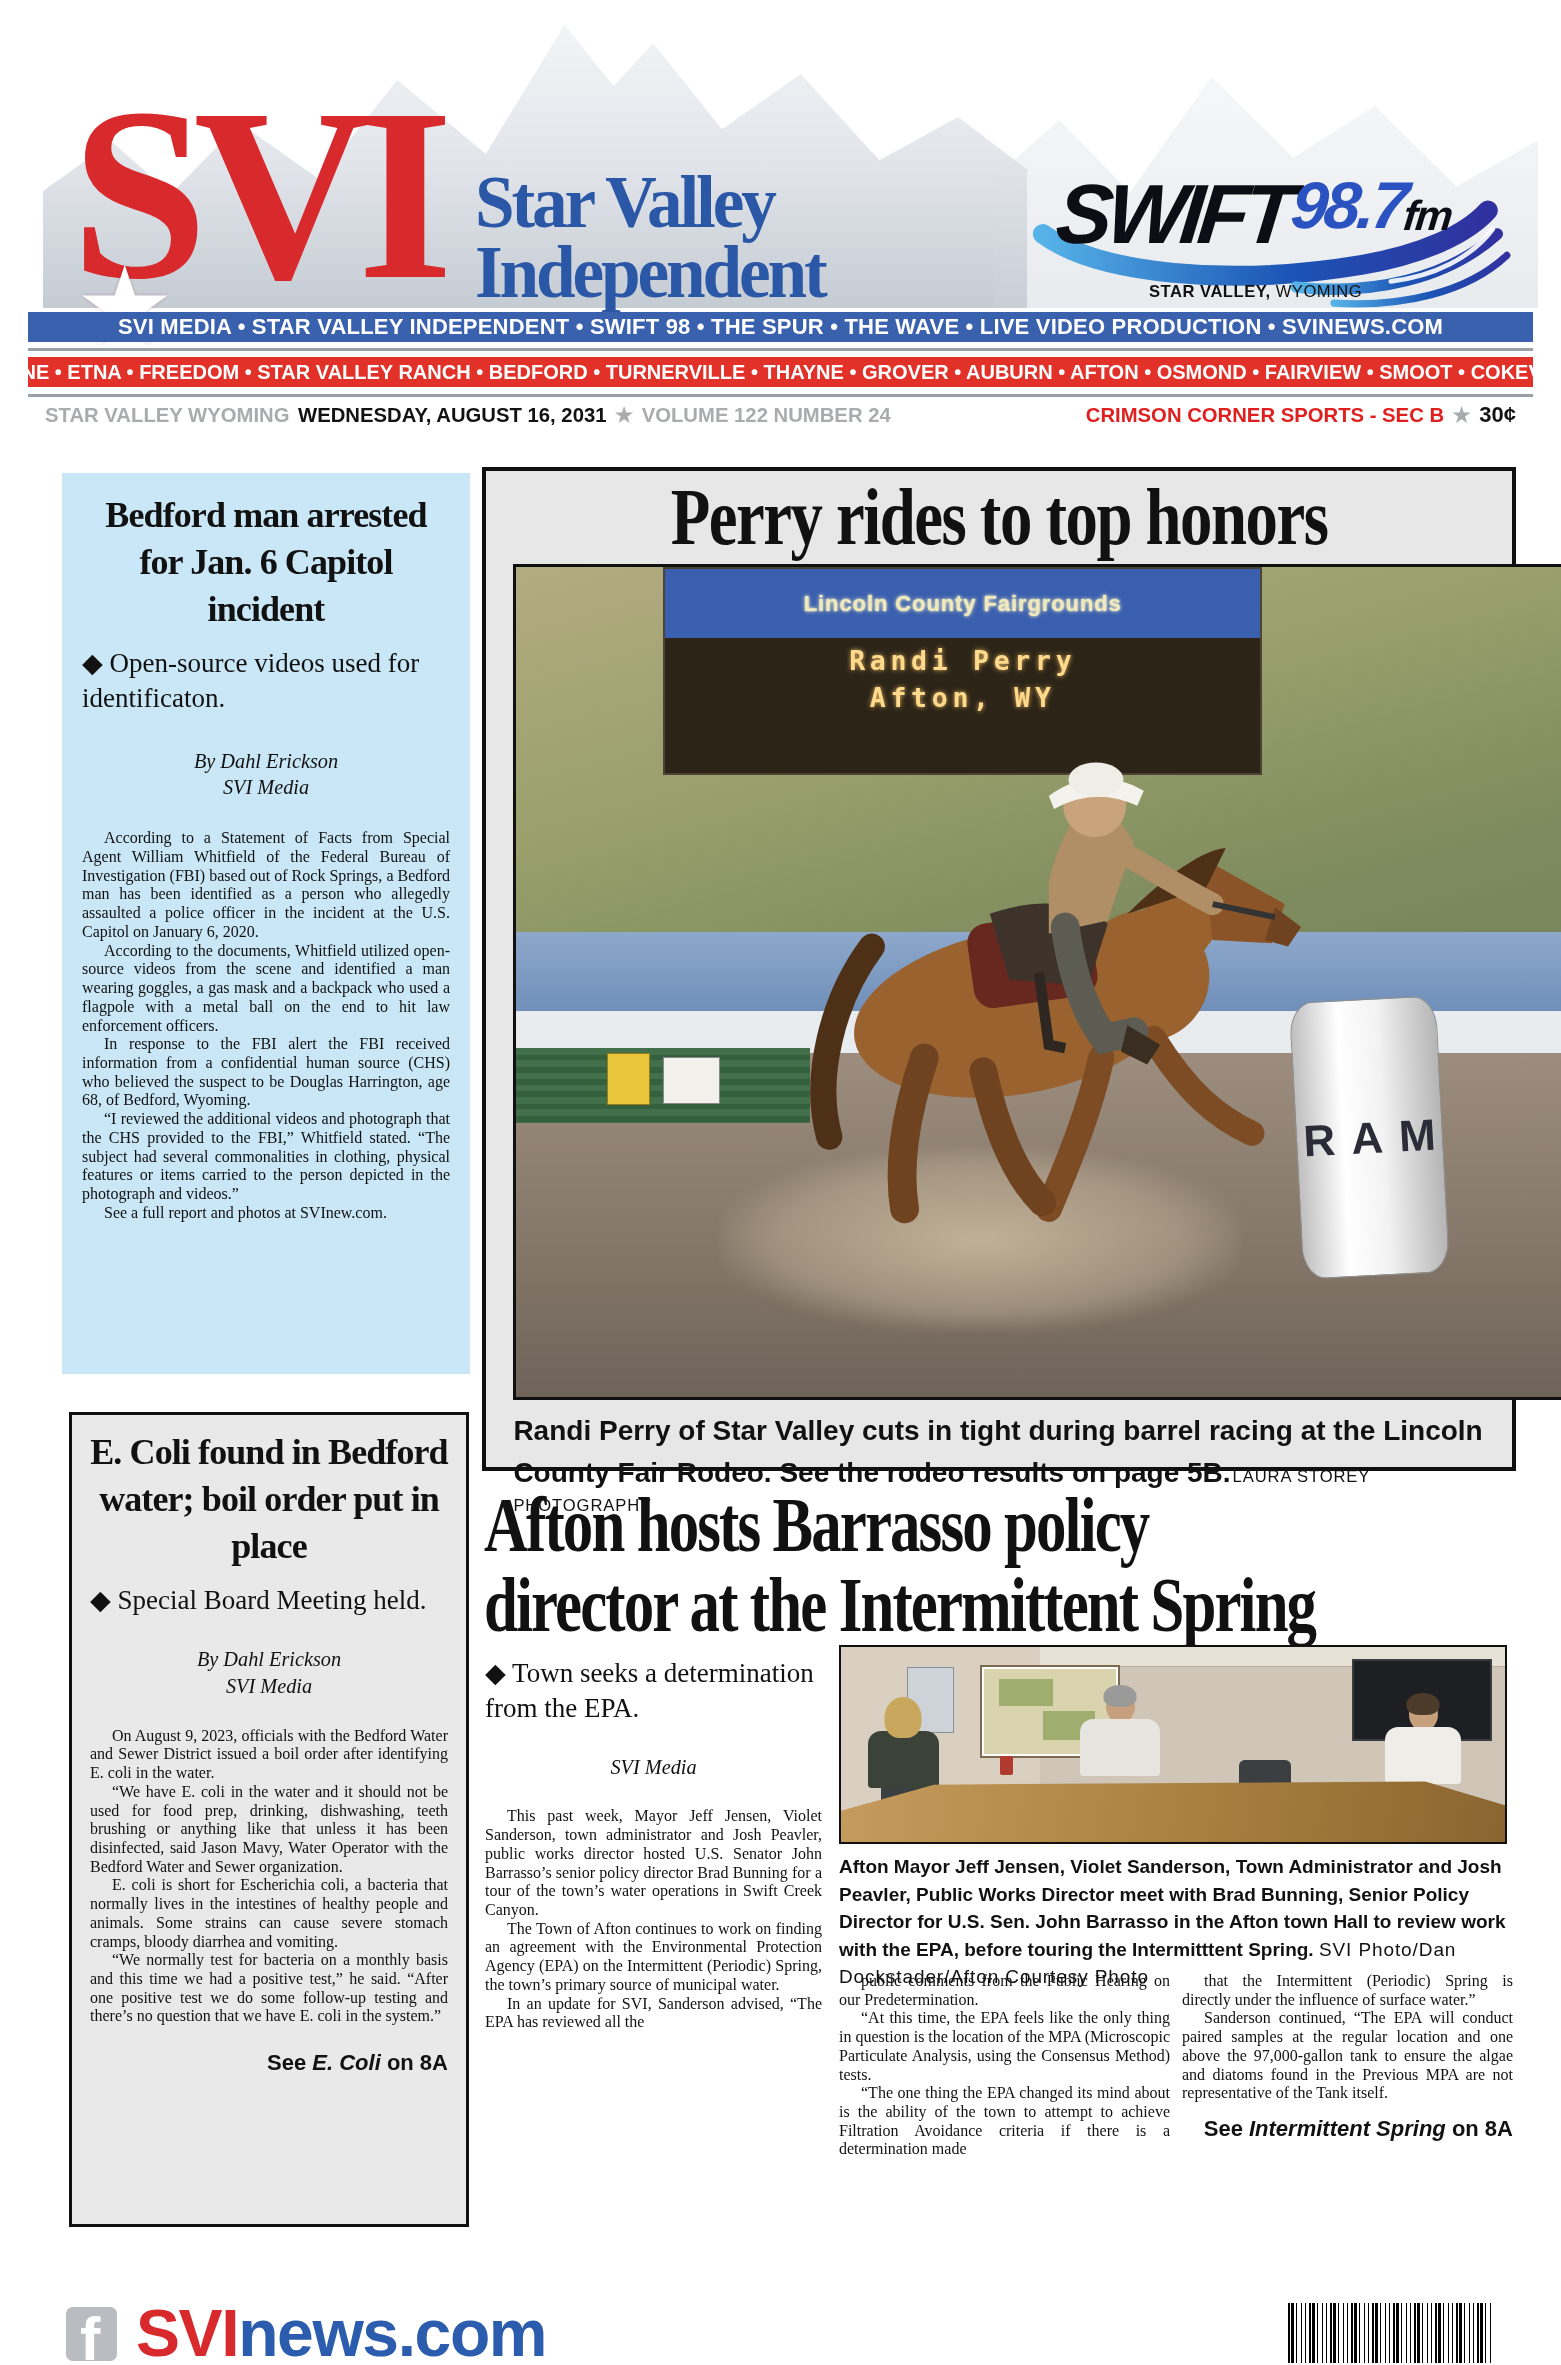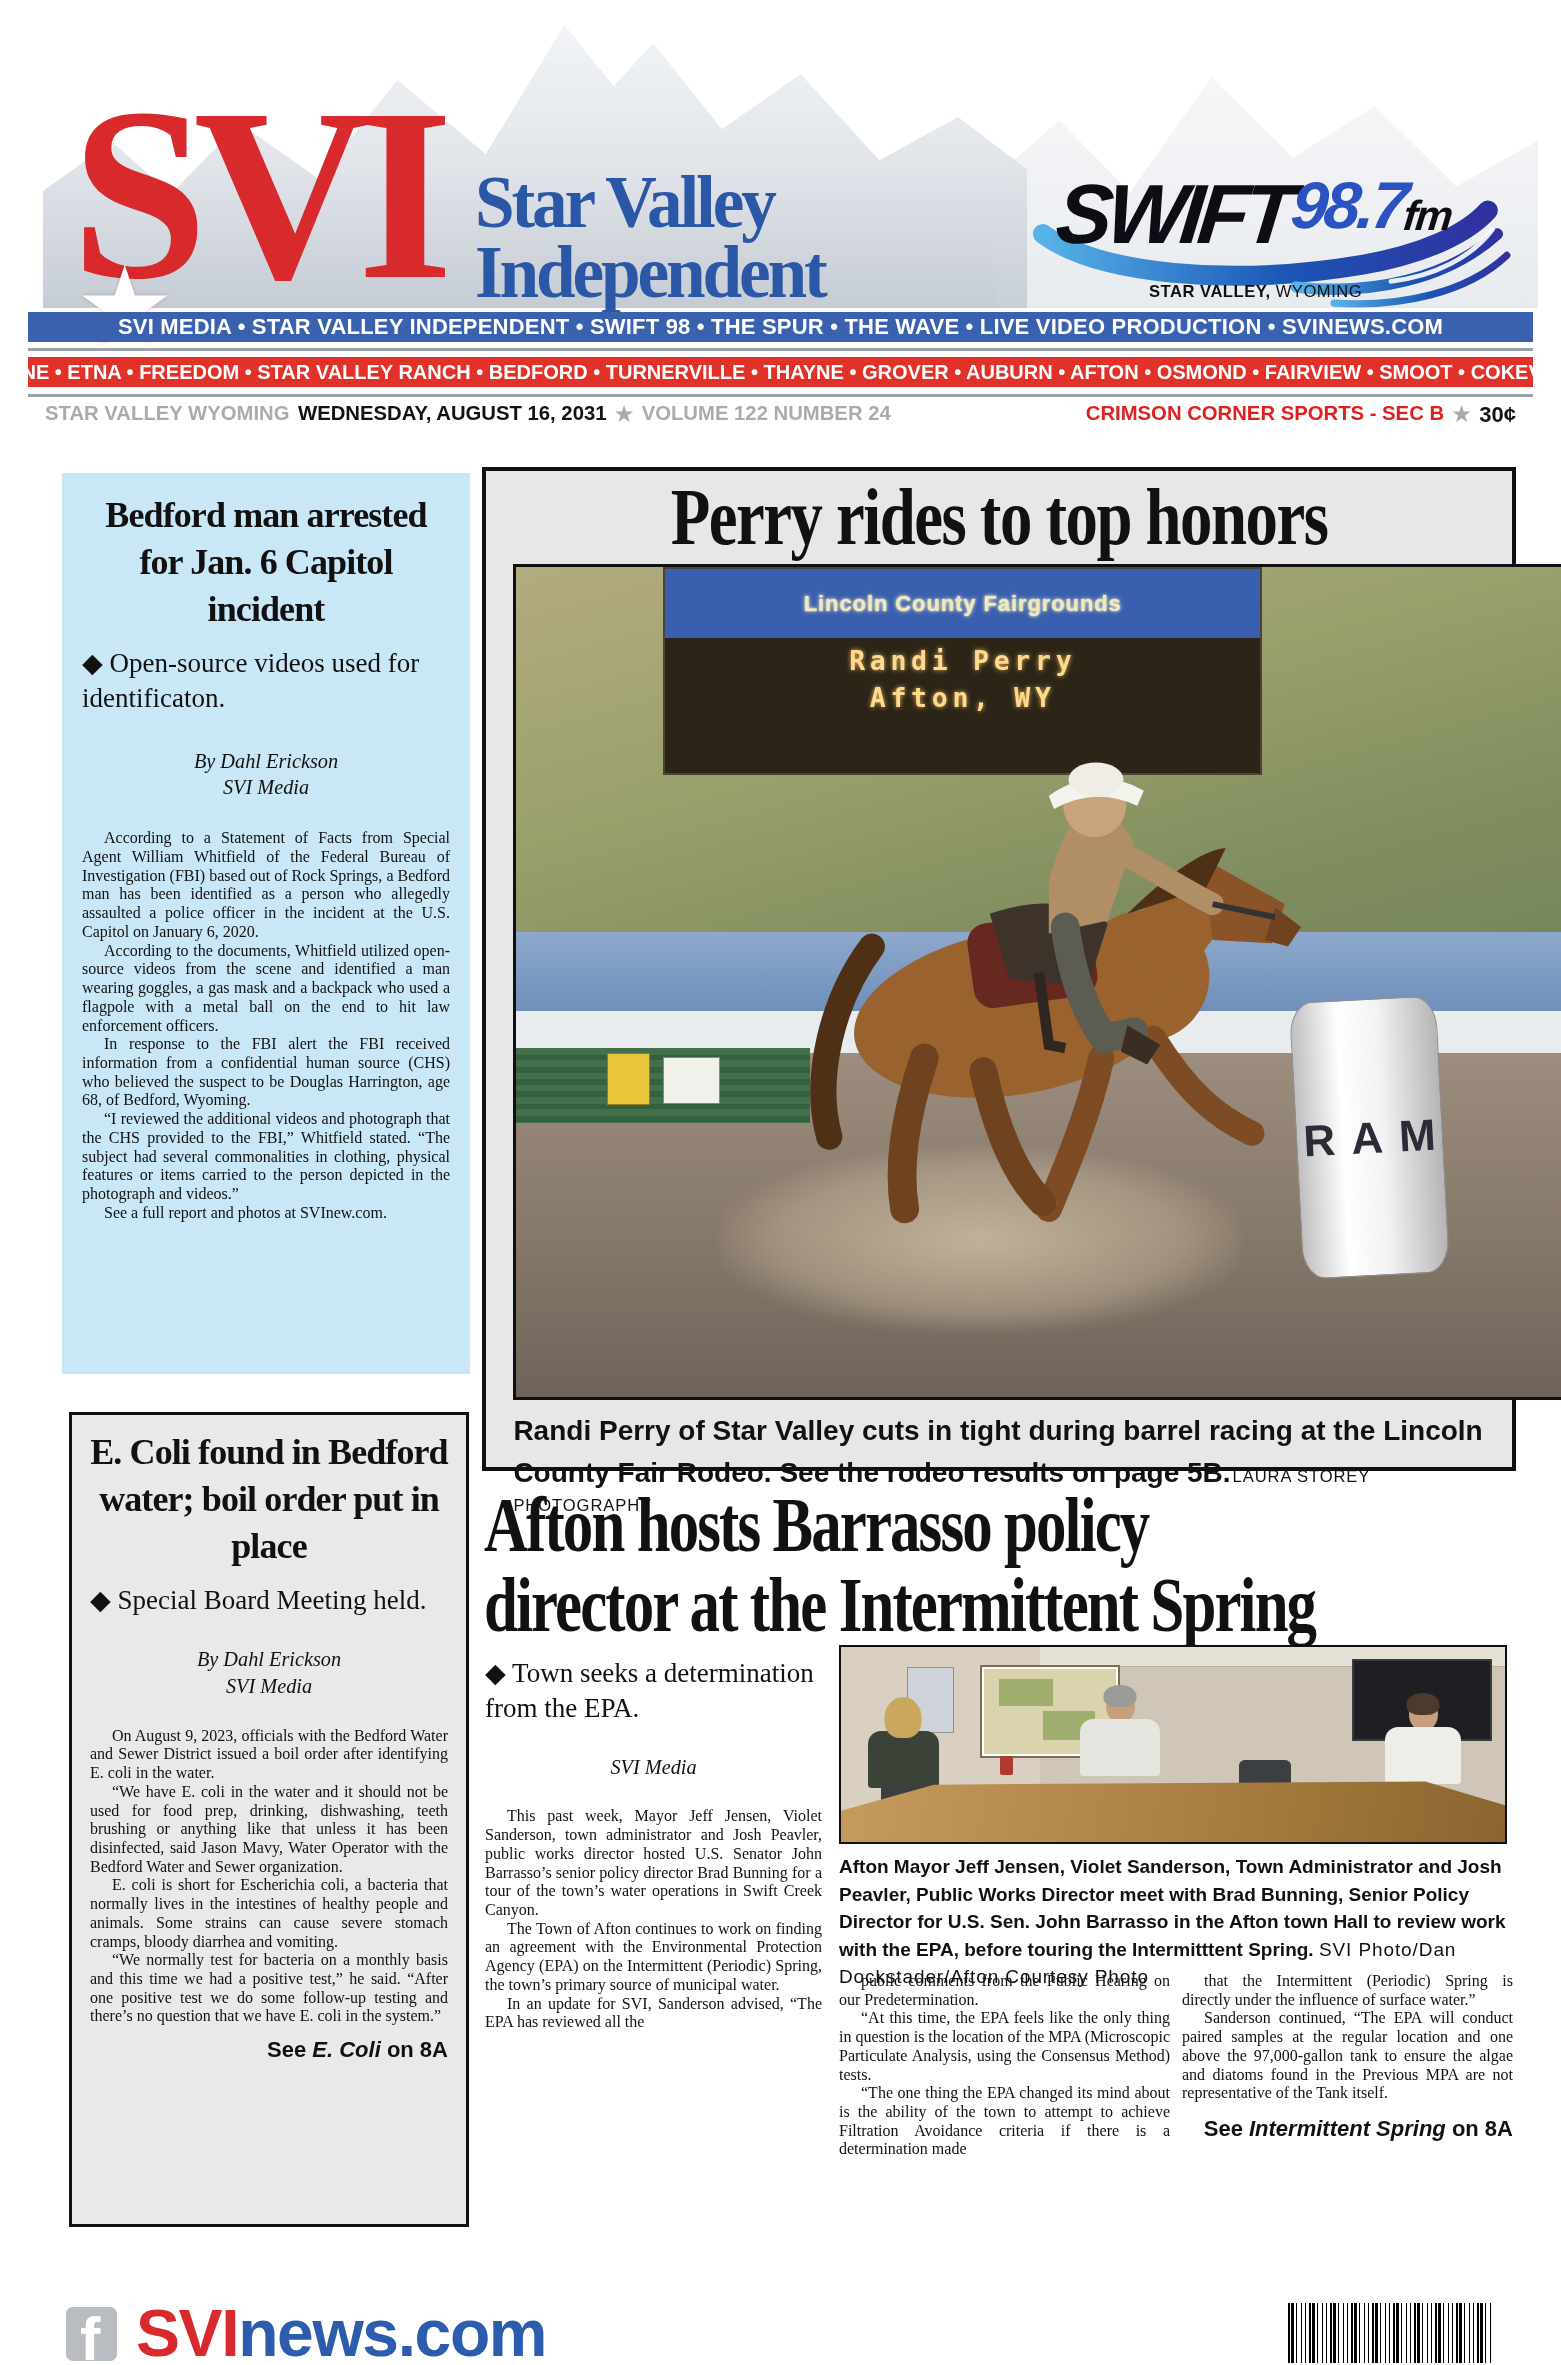--- a/index.html
+++ b/index.html
@@ -34,21 +34,21 @@
 
   .bar { position:absolute; left:28px; width:1505px; display:flex; align-items:center; justify-content:center;
     color:#fff; font-family:"Liberation Sans",sans-serif; font-weight:bold; white-space:nowrap; }
   .bar-media { top:312px; height:30px; background:#3a61ae; font-size:22px; letter-spacing:0.2px; }
   .bar-towns { top:357px; height:30px; background:#e23128; font-size:20px; }
   .rule { position:absolute; left:28px; width:1505px; height:3.3px; background:#99a0a8; }
   .rule1 { top:348px; } .rule2 { top:394px; }
   .dateline { position:absolute; left:45px; top:402px; width:1471px; display:flex;
     justify-content:space-between; align-items:baseline;
     font-family:"Liberation Sans",sans-serif; font-weight:bold; font-size:20.3px; white-space:nowrap; }
-  .dl-left,.dl-right { display:flex; gap:8.5px; align-items:flex-start; }
+  .dl-left,.dl-right { display:flex; gap:8.5px; align-items:center; }
   .dl-gray { color:#a9abad; } .dl-black { color:#121212; } .dl-red { color:#e0201f; }
   .dl-price { font-size:22px; }
 
   
   .h-serif { font-weight:bold; font-size:36px; line-height:1.3; text-align:center; letter-spacing:-0.9px; }
   .subhead { font-size:27px; line-height:1.3; margin-top:14px; }
   .byline { text-align:center; font-style:italic; font-size:20.3px; line-height:1.3; }
   .bodytext { font-size:16px; line-height:1.17; text-align:justify; }
   .bodytext p { margin:0; text-indent:22px; }
   .jump { text-align:right; font-family:"Liberation Sans",sans-serif; font-weight:bold; font-size:22px; }
@@ -58,21 +58,21 @@
 
   
   .box-bedford { position:absolute; left:62px; top:473px; width:408px; height:901px;
     background:#c9e7f6; padding:19px 20px; }
   .box-bedford .byline { margin-top:31px; }
   .box-bedford .bodytext { margin-top:29px; }
   .box-ecoli { position:absolute; left:69px; top:1412px; width:400px; height:815px;
     background:#e9e9e9; border:3.3px solid #101010; padding:14px 18px; }
   .box-ecoli .byline { margin-top:28px; }
   .box-ecoli .bodytext { margin-top:27.4px; }
-  .box-ecoli .jump { margin-top:11px; }
+  .box-ecoli .jump { margin-top:24px; }
 
   
   .box-perry { position:absolute; left:482px; top:467px; width:1034px; height:1004px;
     background:#e7e7e7; border:4.7px solid #101010; }
   .perry-headline { margin-top:3.8px; text-align:center; font-weight:bold; font-size:81px; line-height:1.05;
     letter-spacing:-1.9px; transform:scaleX(.8); white-space:nowrap; }
   .photo-rodeo { position:absolute; left:27.4px; top:93px; width:1136px; height:836px;
     border:3.8px solid #101010; overflow:hidden; background:#8f8273; }
   .rodeo-hill { position:absolute; left:0; top:0; width:100%; height:47%;
     background:linear-gradient(165deg,#b3ab80 0%,#99a06c 40%,#7f8c5e 75%,#74855c 100%); }

